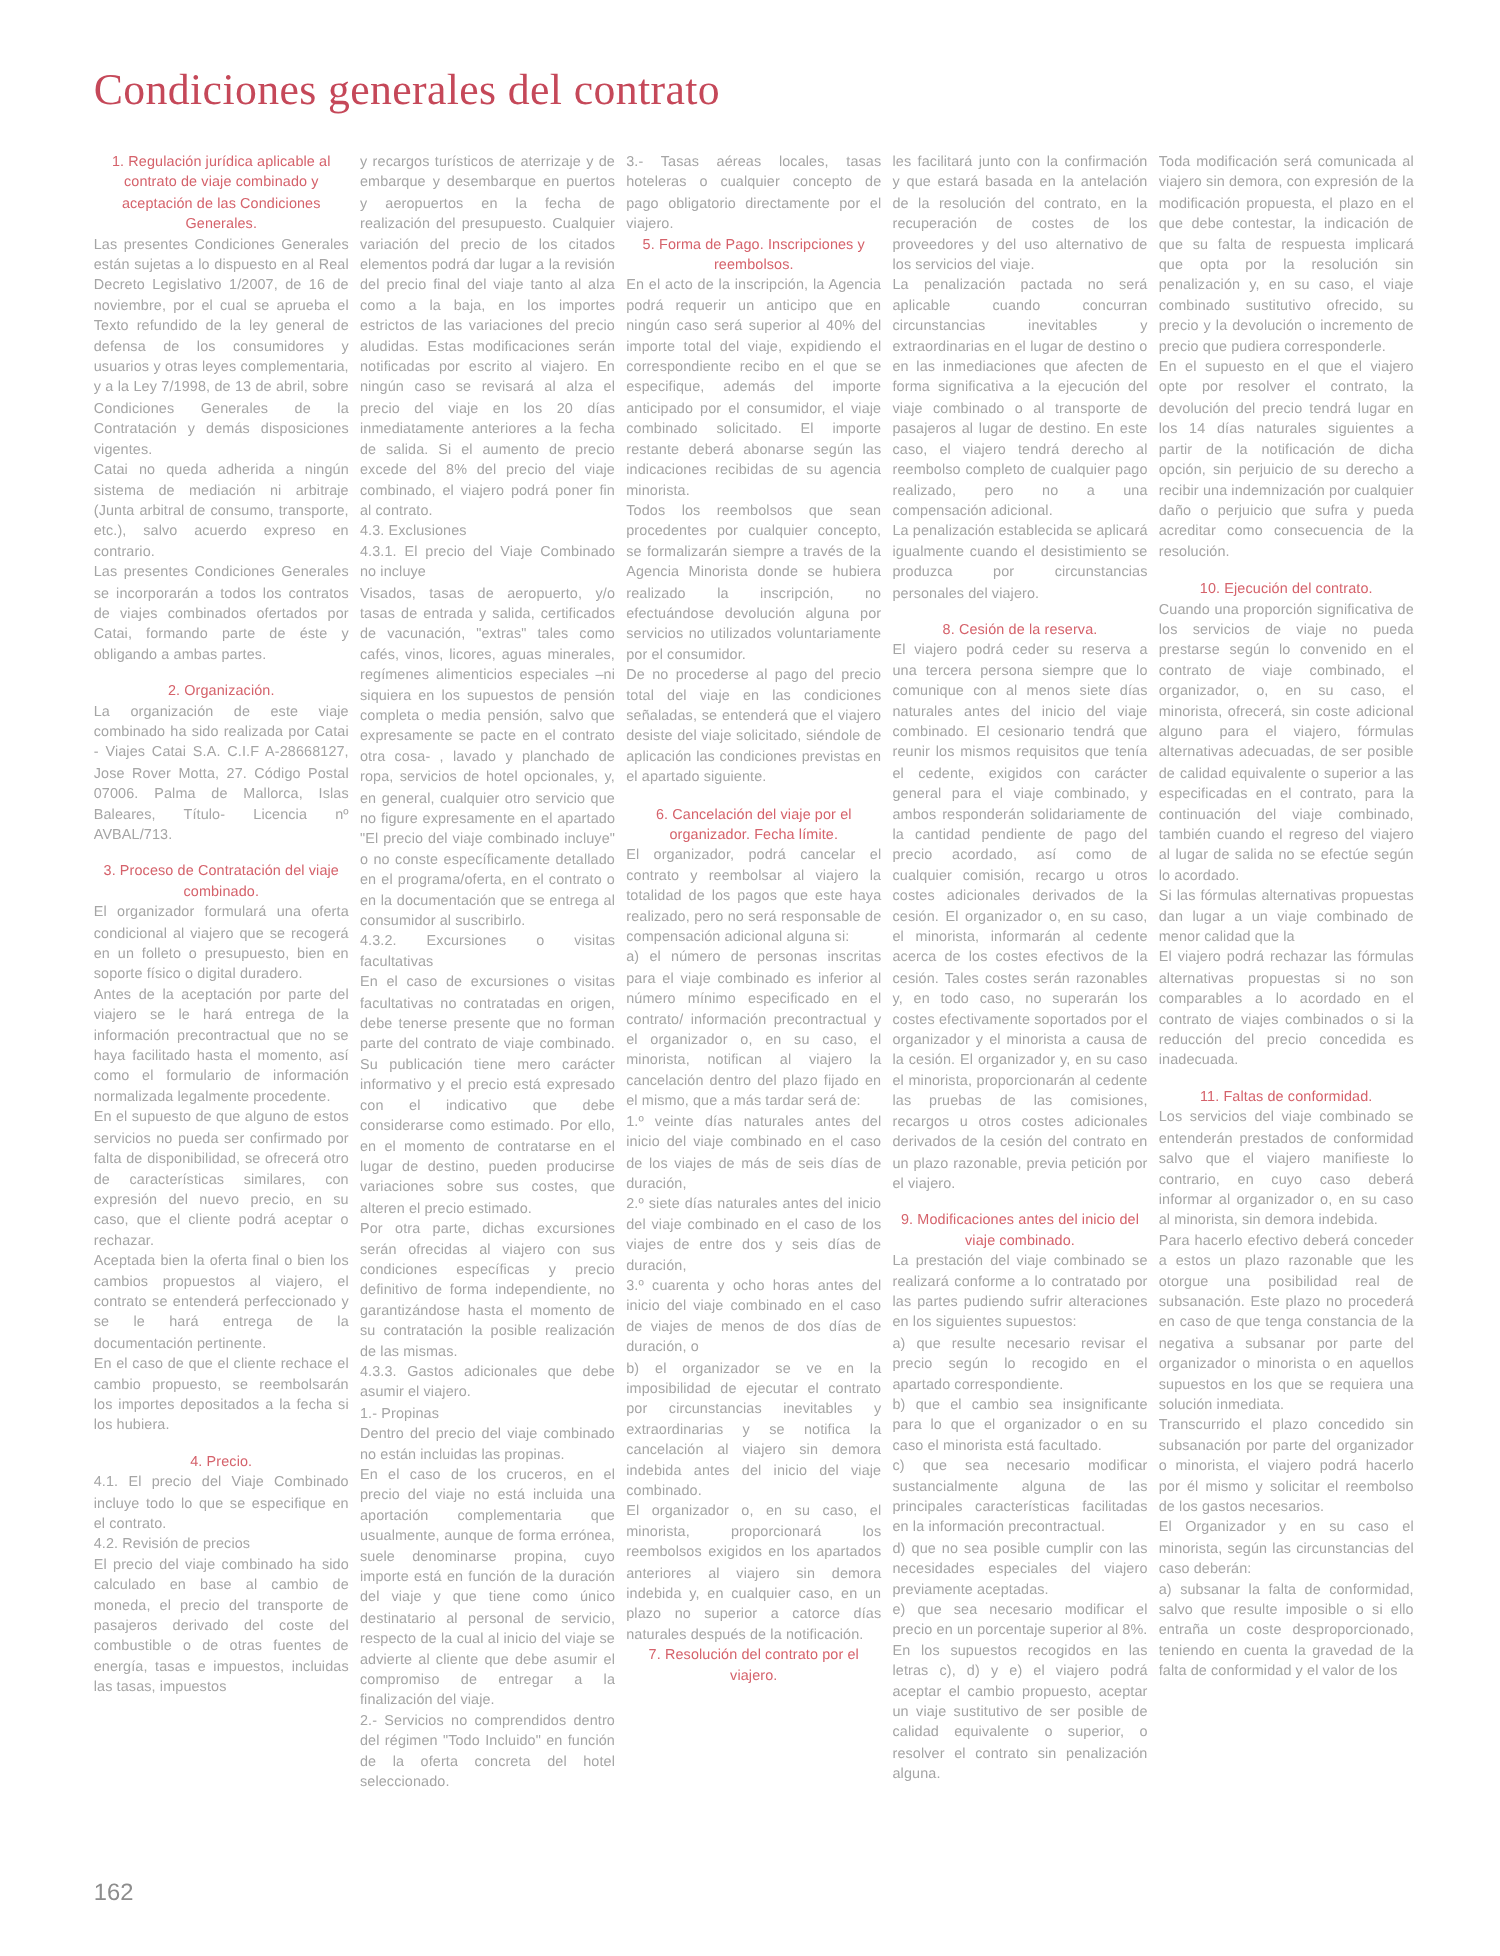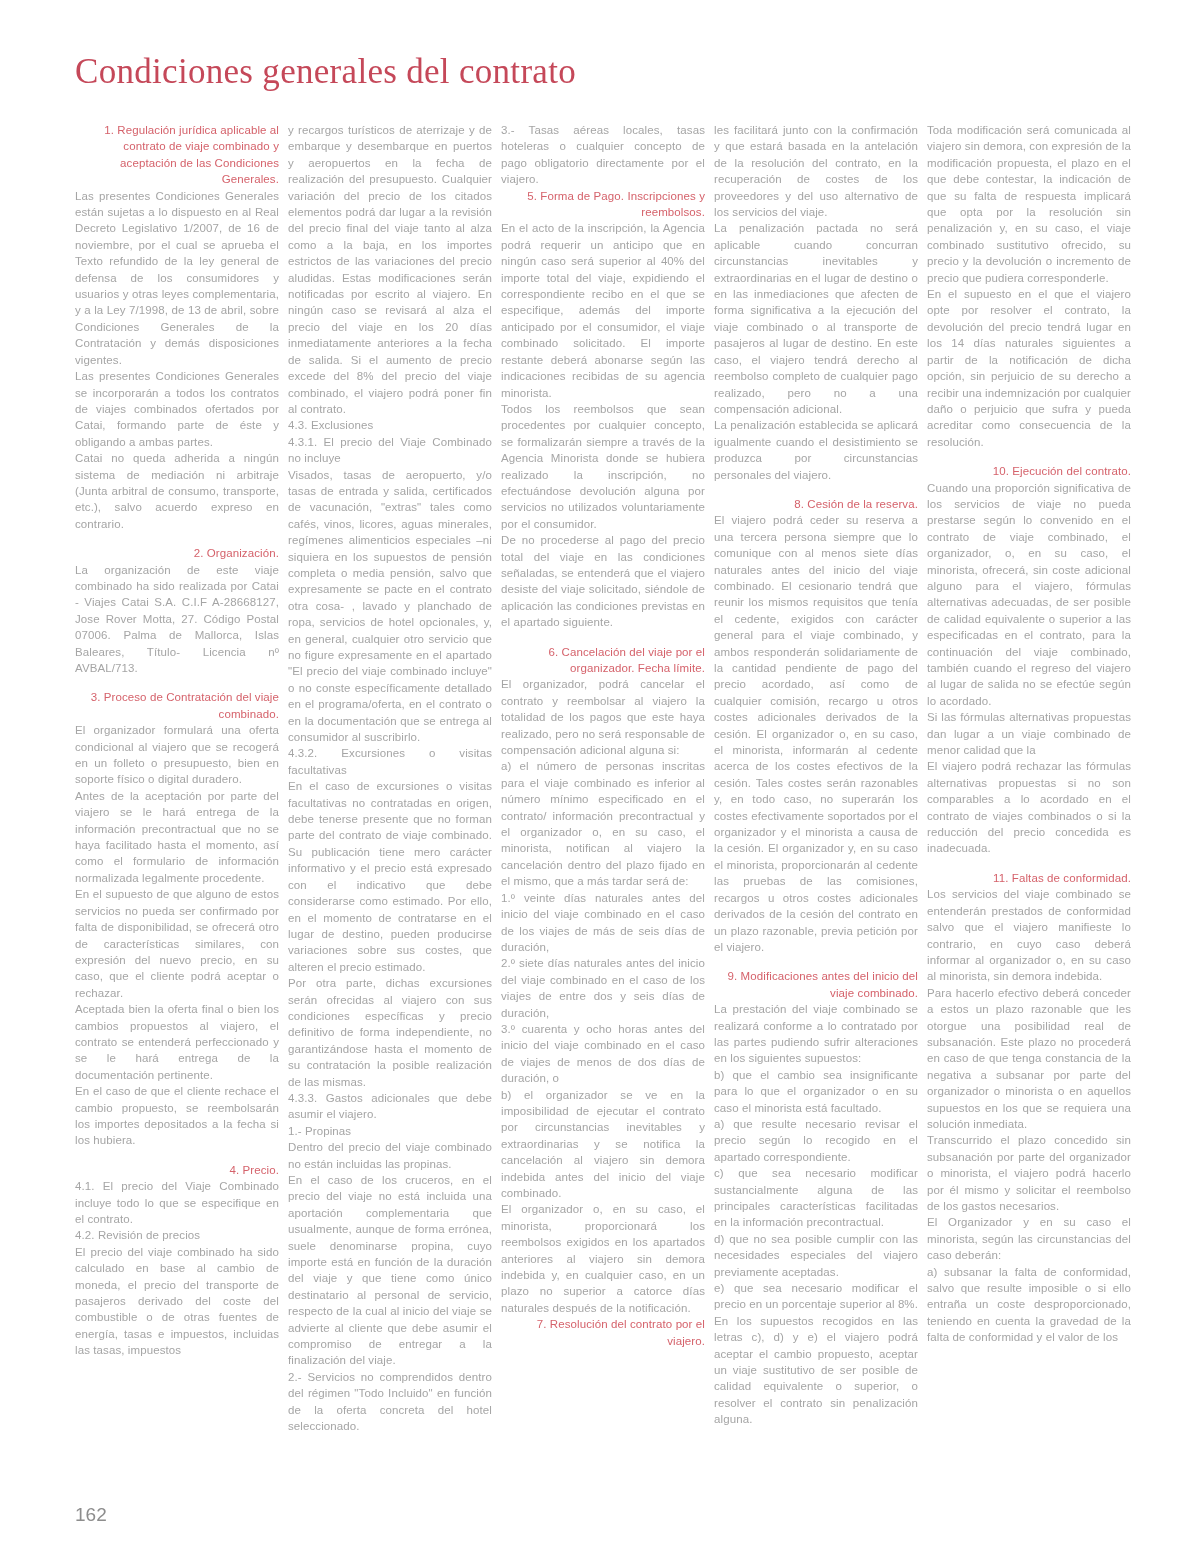--- a/index.html
+++ b/index.html
@@ -22,40 +22,40 @@
   }
   .columns { display: flex; gap: 9px; }
   .col { flex: 0 0 204px; width: 204px; }
   .col p {
     font-size: 11.5px;
     line-height: 16.4px;
     color: #a5a5a5;
     text-align: justify;
     letter-spacing: 0.1px;
   }
-  .col p.heading { color: #d5626b; text-align: right; }
+  .col p.heading { color: #d5626b; text-align: center; }
   .col p.gap { margin-top: 13px; }
   .page-number {
     position: absolute;
     left: 75px; bottom: 38px;
     font-size: 19px;
     color: #8d8d8d;
   }
 </style>
 </head>
 <body>
 
 <div class="page">
   <h1 class="title">Condiciones generales del contrato</h1>
   <div class="columns" id="columns">
       <div class="col">
         <p class="heading">1. Regulación jurídica aplicable al contrato de viaje combinado y aceptación de las Condiciones Generales.</p>
         <p class="para">Las presentes Condiciones Generales están sujetas a lo dispuesto en al Real Decreto Legislativo 1/2007, de 16 de noviembre, por el cual se aprueba el Texto refundido de la ley general de defensa de los consumidores y usuarios y otras leyes complementaria, y a la Ley 7/1998, de 13 de abril, sobre Condiciones Generales de la Contratación y demás disposiciones vigentes.</p>
+        <p class="para">Catai no queda adherida a ningún sistema de mediación ni arbitraje (Junta arbitral de consumo, transporte, etc.), salvo acuerdo expreso en contrario.</p>
         <p class="para">Las presentes Condiciones Generales se incorporarán a todos los contratos de viajes combinados ofertados por Catai, formando parte de éste y obligando a ambas partes.</p>
-        <p class="para">Catai no queda adherida a ningún sistema de mediación ni arbitraje (Junta arbitral de consumo, transporte, etc.), salvo acuerdo expreso en contrario.</p>
         <p class="heading gap">2. Organización.</p>
         <p class="para">La organización de este viaje combinado ha sido realizada por Catai - Viajes Catai S.A. C.I.F A-28668127, Jose Rover Motta, 27. Código Postal 07006. Palma de Mallorca, Islas Baleares, Título- Licencia nº AVBAL/713.</p>
         <p class="heading gap">3. Proceso de Contratación del viaje combinado.</p>
         <p class="para">El organizador formulará una oferta condicional al viajero que se recogerá en un folleto o presupuesto, bien en soporte físico o digital duradero.</p>
         <p class="para">Antes de la aceptación por parte del viajero se le hará entrega de la información precontractual que no se haya facilitado hasta el momento, así como el formulario de información normalizada legalmente procedente.</p>
         <p class="para">En el supuesto de que alguno de estos servicios no pueda ser confirmado por falta de disponibilidad, se ofrecerá otro de características similares, con expresión del nuevo precio, en su caso, que el cliente podrá aceptar o rechazar.</p>
         <p class="para">Aceptada bien la oferta final o bien los cambios propuestos al viajero, el contrato se entenderá perfeccionado y se le hará entrega de la documentación pertinente.</p>
         <p class="para">En el caso de que el cliente rechace el cambio propuesto, se reembolsarán los importes depositados a la fecha si los hubiera.</p>
         <p class="heading gap">4. Precio.</p>
         <p class="para">4.1. El precio del Viaje Combinado incluye todo lo que se especifique en el contrato.</p>
@@ -93,22 +93,22 @@
         <p class="heading">7. Resolución del contrato por el viajero.</p>
       </div>
       <div class="col">
         <p class="para">les facilitará junto con la confirmación y que estará basada en la antelación de la resolución del contrato, en la recuperación de costes de los proveedores y del uso alternativo de los servicios del viaje.</p>
         <p class="para">La penalización pactada no será aplicable cuando concurran circunstancias inevitables y extraordinarias en el lugar de destino o en las inmediaciones que afecten de forma significativa a la ejecución del viaje combinado o al transporte de pasajeros al lugar de destino. En este caso, el viajero tendrá derecho al reembolso completo de cualquier pago realizado, pero no a una compensación adicional.</p>
         <p class="para">La penalización establecida se aplicará igualmente cuando el desistimiento se produzca por circunstancias personales del viajero.</p>
         <p class="heading gap">8. Cesión de la reserva.</p>
         <p class="para">El viajero podrá ceder su reserva a una tercera persona siempre que lo comunique con al menos siete días naturales antes del inicio del viaje combinado. El cesionario tendrá que reunir los mismos requisitos que tenía el cedente, exigidos con carácter general para el viaje combinado, y ambos responderán solidariamente de la cantidad pendiente de pago del precio acordado, así como de cualquier comisión, recargo u otros costes adicionales derivados de la cesión. El organizador o, en su caso, el minorista, informarán al cedente acerca de los costes efectivos de la cesión. Tales costes serán razonables y, en todo caso, no superarán los costes efectivamente soportados por el organizador y el minorista a causa de la cesión. El organizador y, en su caso el minorista, proporcionarán al cedente las pruebas de las comisiones, recargos u otros costes adicionales derivados de la cesión del contrato en un plazo razonable, previa petición por el viajero.</p>
         <p class="heading gap">9. Modificaciones antes del inicio del viaje combinado.</p>
         <p class="para">La prestación del viaje combinado se realizará conforme a lo contratado por las partes pudiendo sufrir alteraciones en los siguientes supuestos:</p>
+        <p class="para">a) que resulte necesario revisar el precio según lo recogido en el apartado correspondiente.</p>
         <p class="para">b) que el cambio sea insignificante para lo que el organizador o en su caso el minorista está facultado.</p>
-        <p class="para">a) que resulte necesario revisar el precio según lo recogido en el apartado correspondiente.</p>
         <p class="para">c) que sea necesario modificar sustancialmente alguna de las principales características facilitadas en la información precontractual.</p>
         <p class="para">d) que no sea posible cumplir con las necesidades especiales del viajero previamente aceptadas.</p>
         <p class="para">e) que sea necesario modificar el precio en un porcentaje superior al 8%.</p>
         <p class="para">En los supuestos recogidos en las letras c), d) y e) el viajero podrá aceptar el cambio propuesto, aceptar un viaje sustitutivo de ser posible de calidad equivalente o superior, o resolver el contrato sin penalización alguna.</p>
       </div>
       <div class="col">
         <p class="para">Toda modificación será comunicada al viajero sin demora, con expresión de la modificación propuesta, el plazo en el que debe contestar, la indicación de que su falta de respuesta implicará que opta por la resolución sin penalización y, en su caso, el viaje combinado sustitutivo ofrecido, su precio y la devolución o incremento de precio que pudiera corresponderle.</p>
         <p class="para">En el supuesto en el que el viajero opte por resolver el contrato, la devolución del precio tendrá lugar en los 14 días naturales siguientes a partir de la notificación de dicha opción, sin perjuicio de su derecho a recibir una indemnización por cualquier daño o perjuicio que sufra y pueda acreditar como consecuencia de la resolución.</p>
         <p class="heading gap">10. Ejecución del contrato.</p>
         <p class="para">Cuando una proporción significativa de los servicios de viaje no pueda prestarse según lo convenido en el contrato de viaje combinado, el organizador, o, en su caso, el minorista, ofrecerá, sin coste adicional alguno para el viajero, fórmulas alternativas adecuadas, de ser posible de calidad equivalente o superior a las especificadas en el contrato, para la continuación del viaje combinado, también cuando el regreso del viajero al lugar de salida no se efectúe según lo acordado.</p>

